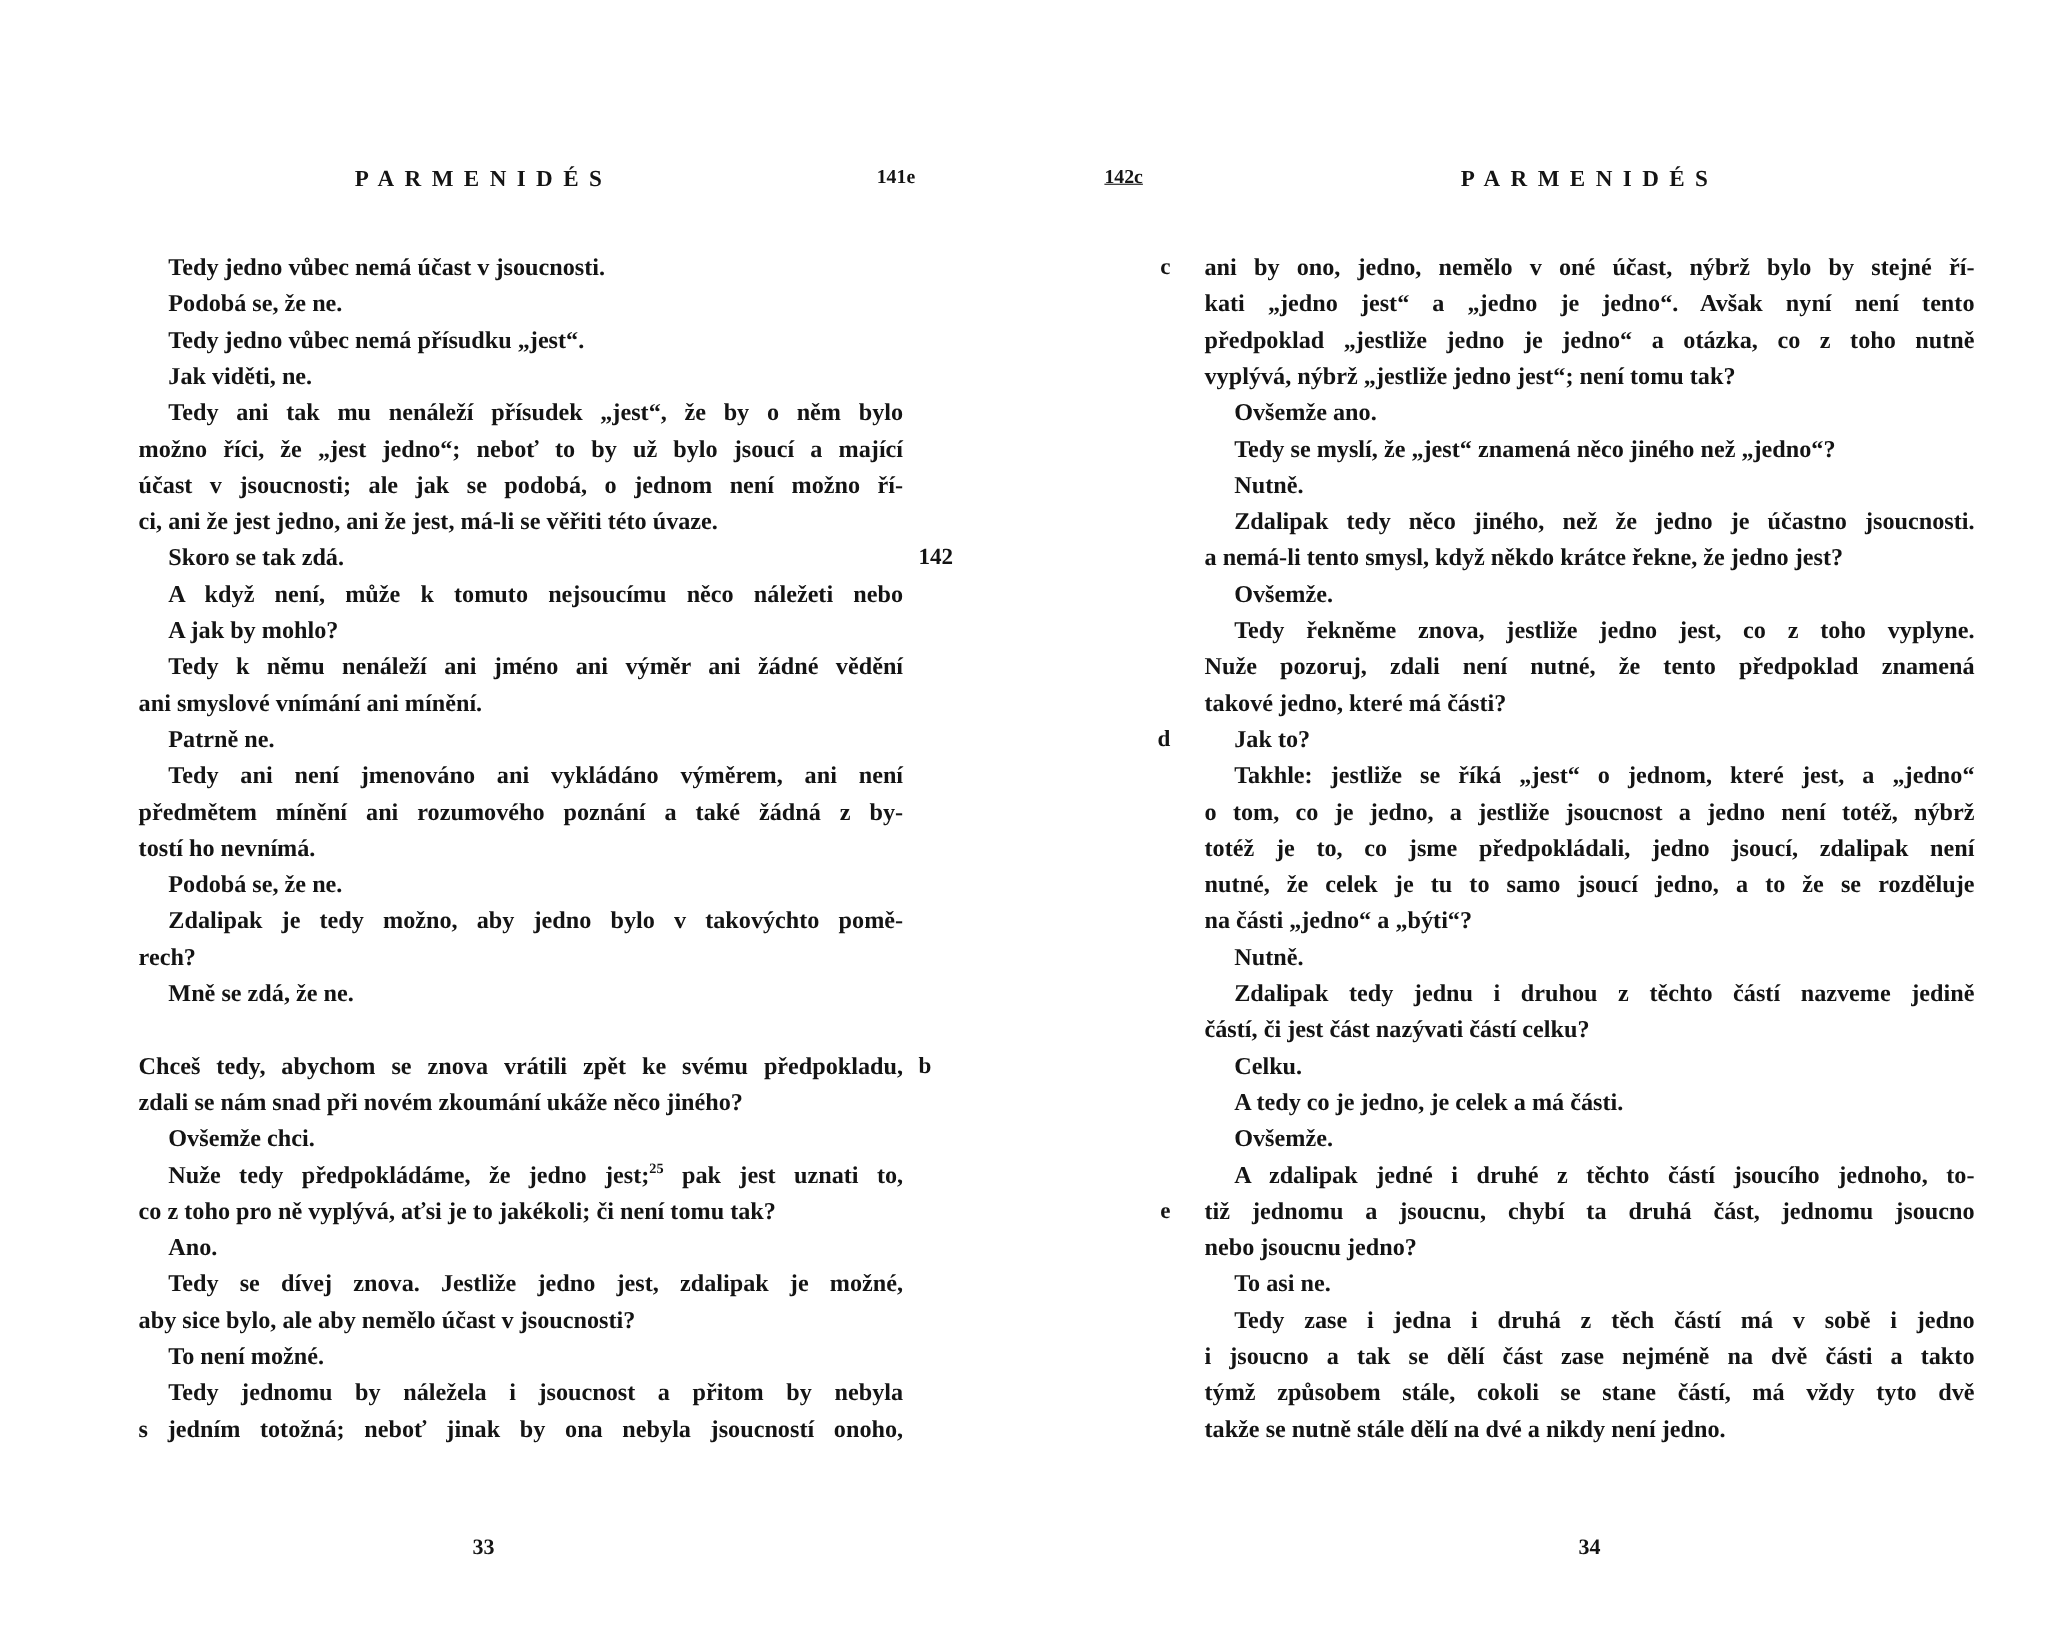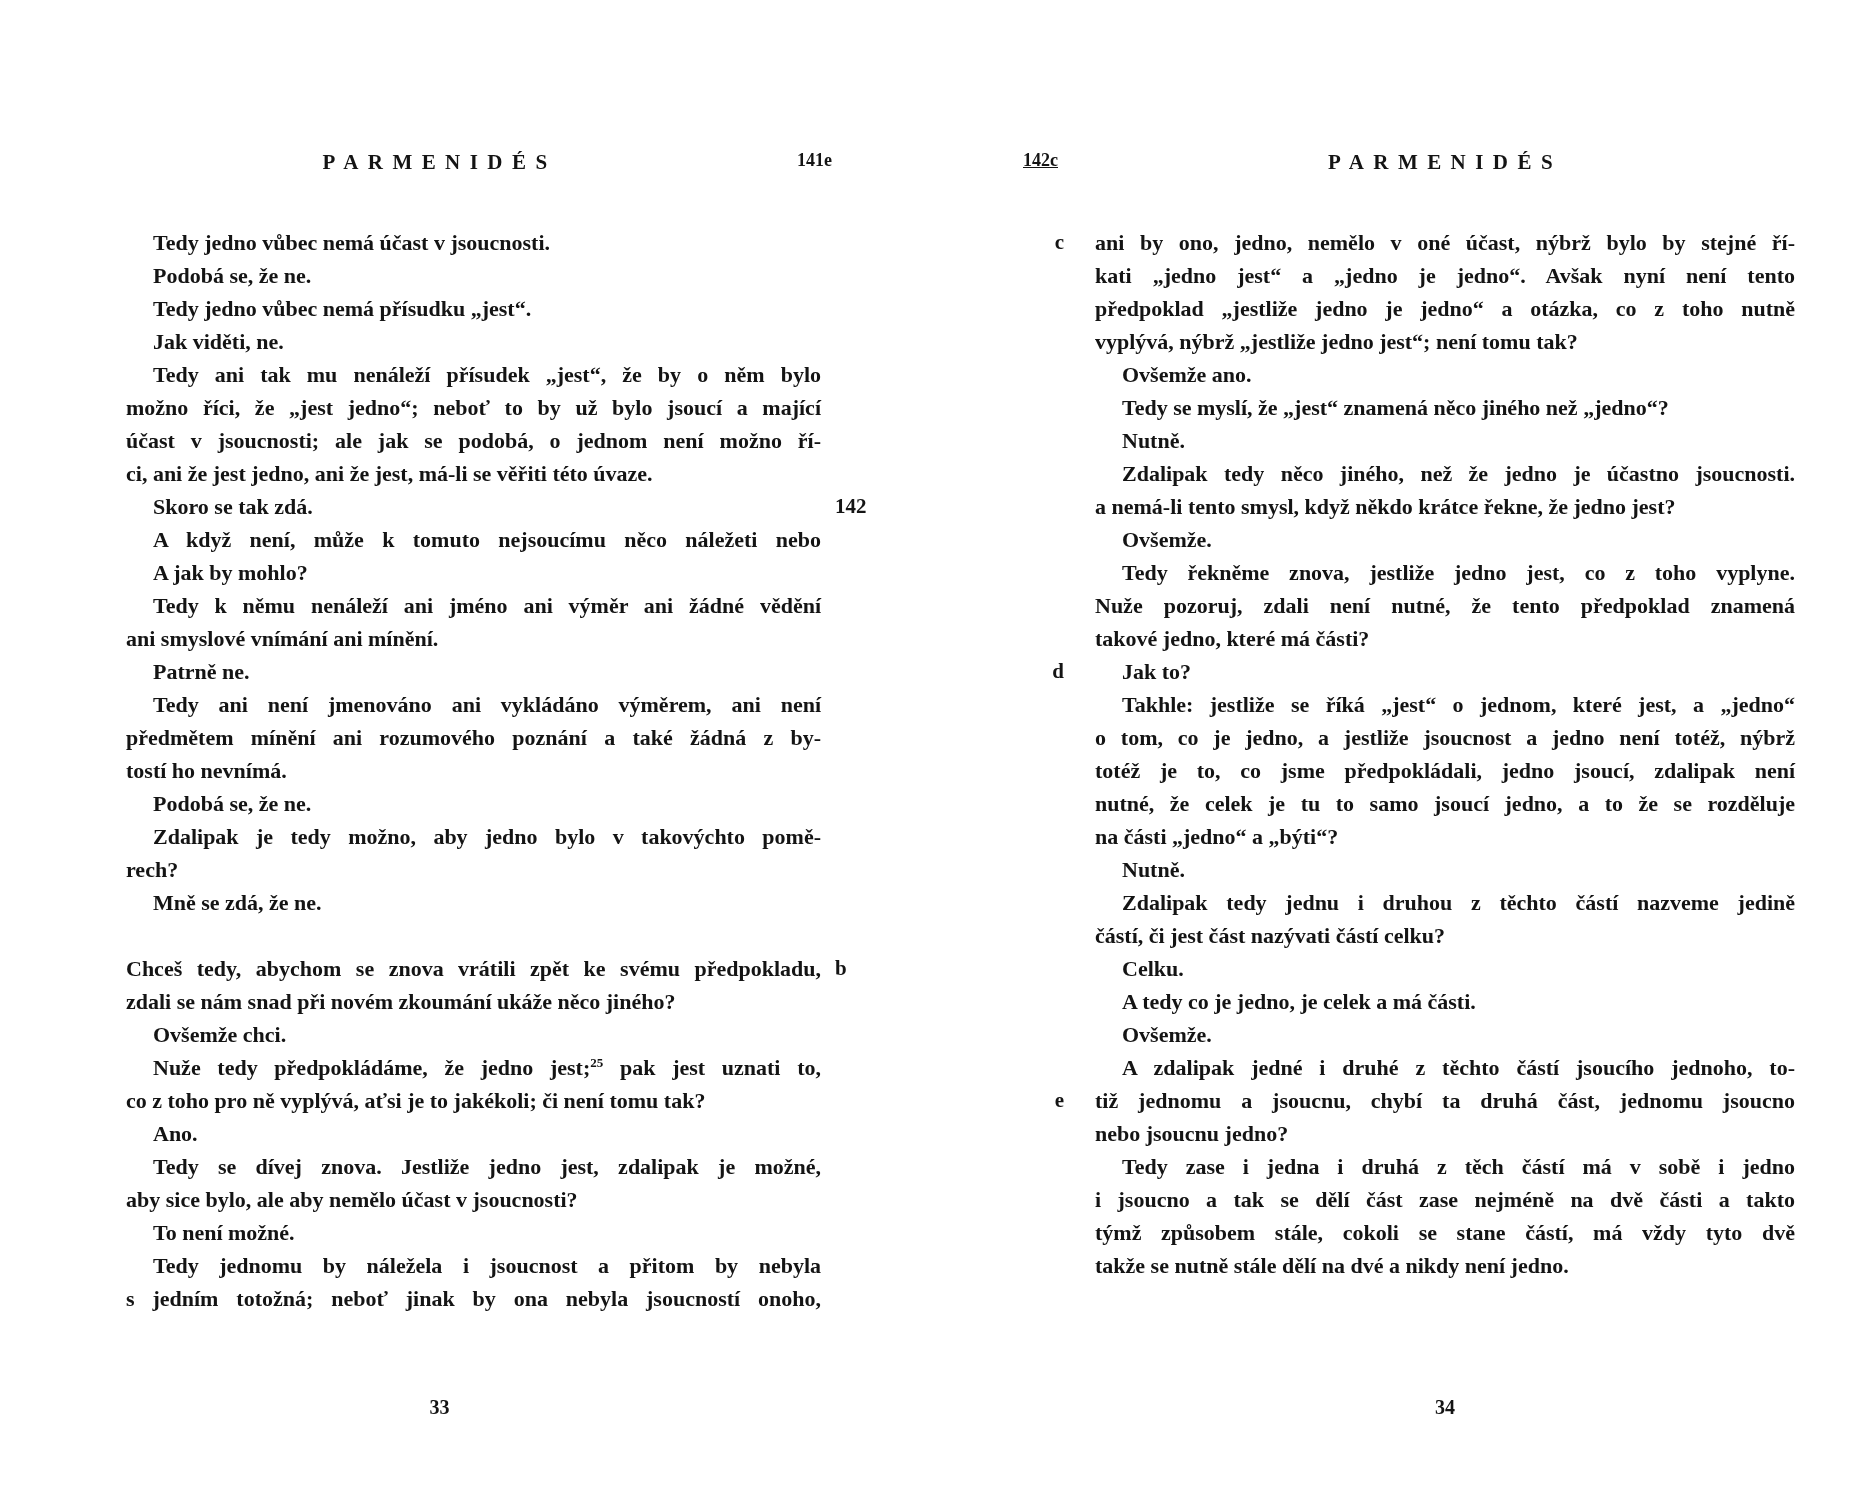--- a/index.html
+++ b/index.html
@@ -15,21 +15,21 @@
   .page-right{left:931px;}
 
   .head-title{
     position:absolute;top:150px;font-size:21px;letter-spacing:.45em;
     text-align:center;white-space:nowrap;
   }
   .page-left .head-title{left:92px;width:695px;}
   .page-right .head-title{left:164px;width:700px;}
   .head-folio{position:absolute;top:150px;font-size:18px;white-space:nowrap;}
   .page-left .head-folio{left:797px;}
-  .page-right .head-folio{left:92px;text-decoration:underline;}
+  .page-right .head-folio{left:73px;text-decoration:underline;}
 
   .text-col{position:absolute;top:226px;}
   .page-left .text-col{left:92px;width:695px;margin-left:34px;}
   .page-right .text-col{left:164px;width:700px;}
 
   .line{
     position:relative;height:33px;line-height:33px;font-size:22px;
     white-space:normal;overflow:visible;
   }
   .line.ind{padding-left:27px;}
@@ -115,20 +115,21 @@
         <div class="line"><span>na části „jedno“ a „býti“?</span></div>
         <div class="line ind"><span>Nutně.</span></div>
         <div class="line j ind"><span>Zdalipak tedy jednu i druhou z těchto částí nazveme jedině</span></div>
         <div class="line"><span>částí, či jest část nazývati částí celku?</span></div>
         <div class="line ind"><span>Celku.</span></div>
         <div class="line ind"><span>A tedy co je jedno, je celek a má části.</span></div>
         <div class="line ind"><span>Ovšemže.</span></div>
         <div class="line j ind"><span>A zdalipak jedné i druhé z těchto částí jsoucího jednoho, to-</span></div>
         <div class="line j"><span>tiž jednomu a jsoucnu, chybí ta druhá část, jednomu jsoucno</span><span class="marg">e</span></div>
         <div class="line"><span>nebo jsoucnu jedno?</span></div>
+        <div class="line ind"><span>To asi ne.</span></div>
         <div class="line j ind"><span>Tedy zase i jedna i druhá z těch částí má v sobě i jedno</span></div>
         <div class="line j"><span>i jsoucno a tak se dělí část zase nejméně na dvě části a takto</span></div>
         <div class="line j"><span>týmž způsobem stále, cokoli se stane částí, má vždy tyto dvě</span></div>
         <div class="line"><span>takže se nutně stále dělí na dvé a nikdy není jedno.</span></div>
       </div>
     <div class="page-number">34</div>
   </section>
 
 </div>
 

